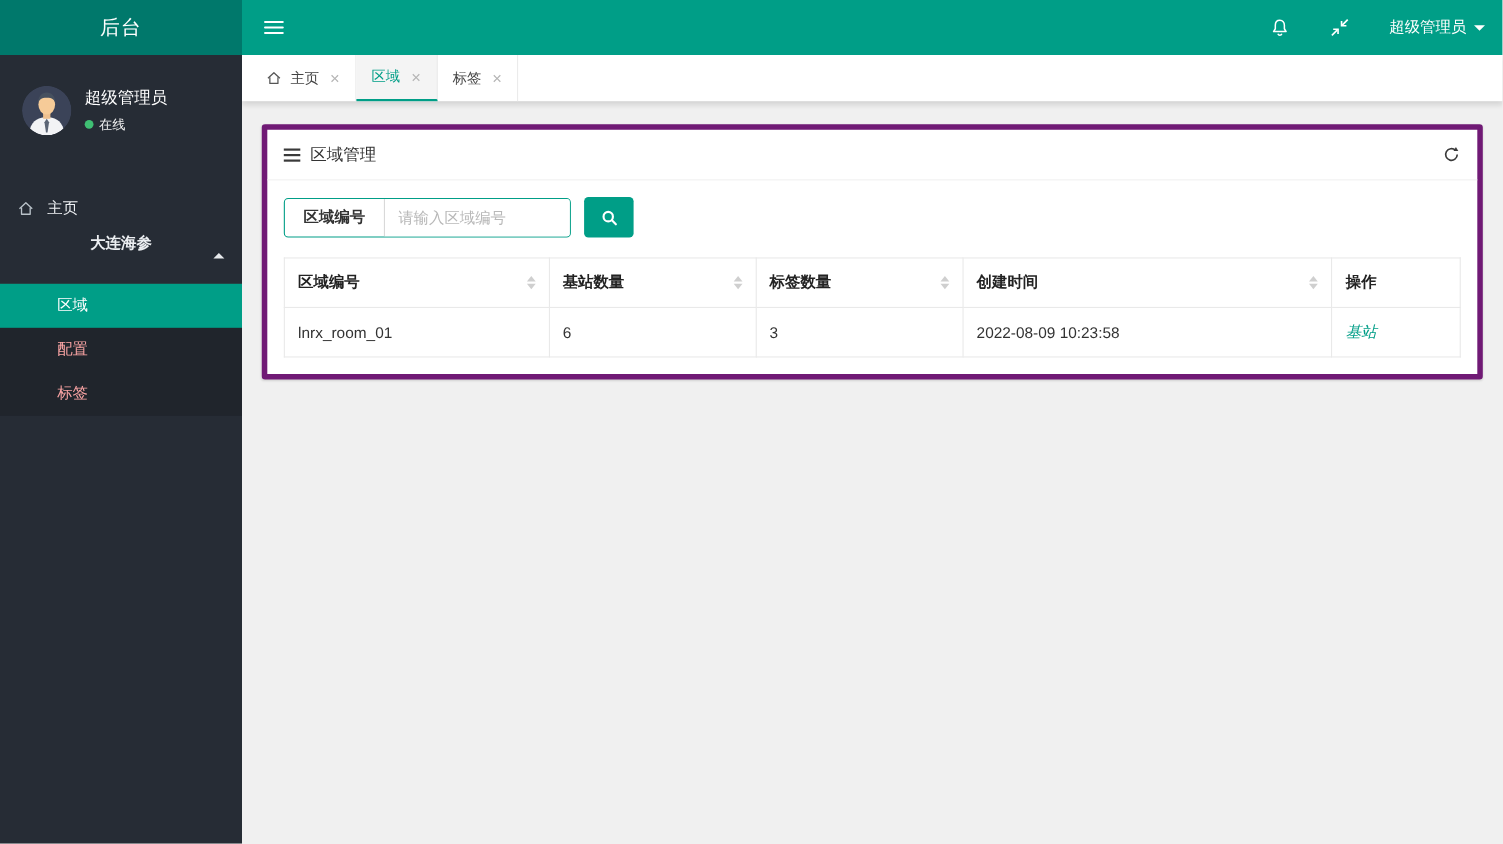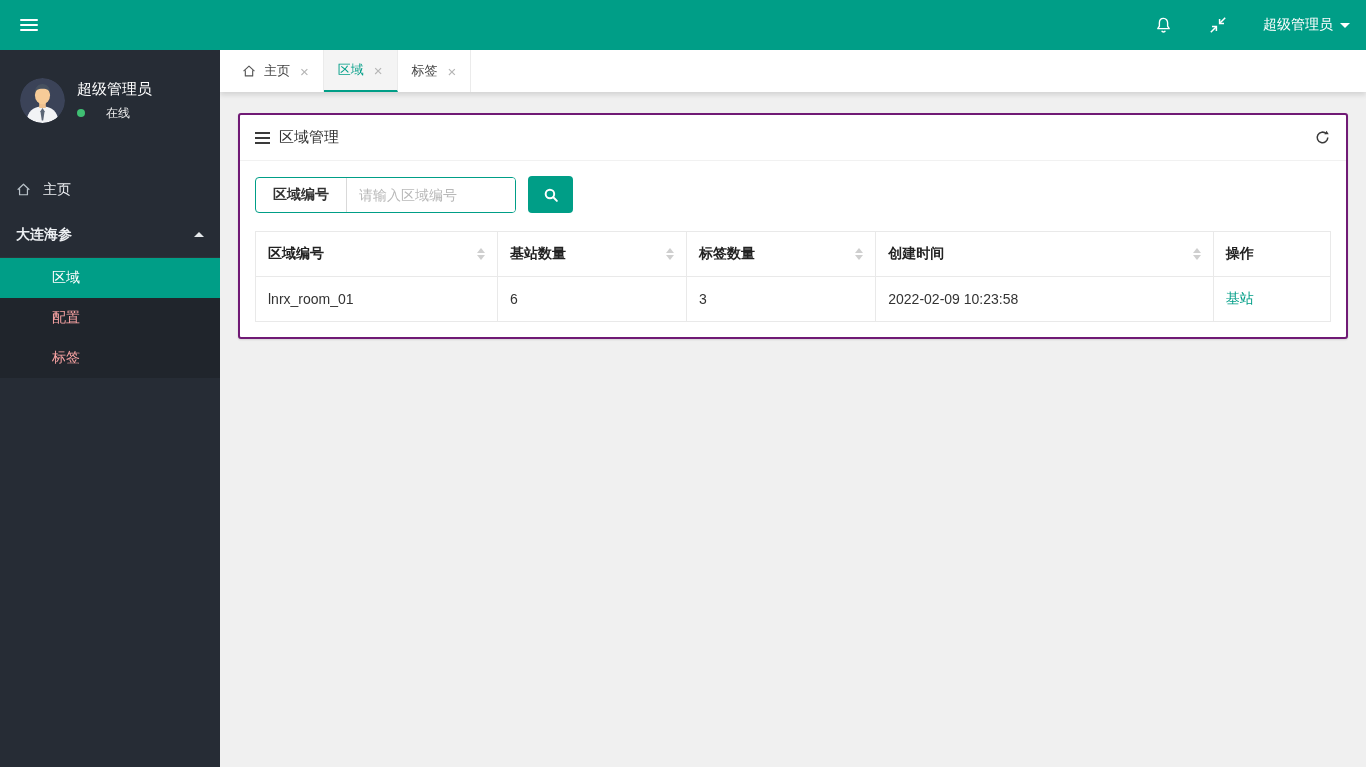--- a/index.html
+++ b/index.html
@@ -18,44 +18,44 @@
   .nav-icon { display: flex; align-items: center; cursor: pointer; }
   .user-menu { display: flex; align-items: center; gap: 7px; font-size: 14px; cursor: pointer; }
   .caret-down { width: 0; height: 0; border-left: 5px solid transparent; border-right: 5px solid transparent; border-top: 5px solid currentColor; }
   .caret-up { width: 0; height: 0; border-left: 5px solid transparent; border-right: 5px solid transparent; border-bottom: 5px solid currentColor; }
 
   
   .sidebar { position: absolute; top: 50px; left: 0; bottom: 0; width: 220px; background: #262c35; z-index: 20; }
   .user-panel { display: flex; align-items: center; gap: 12px; padding: 28px 15px 30px 20px; }
   .avatar { width: 45px; height: 45px; border-radius: 50%; overflow: hidden; flex: 0 0 45px; }
   .user-name { font-size: 15px; color: #fff; margin-bottom: 6px; }
-  .user-status { font-size: 12px; color: #f2f2f2; display: flex; align-items: center; gap: 21px; }
+  .user-status { font-size: 12px; color: #f2f2f2; display: flex; align-items: center; gap: 5px; }
   .dot { width: 8px; height: 8px; border-radius: 50%; background: #3fbf73; }
   .menu { margin-top: 14px; }
   .menu-item { height: 45px; display: flex; align-items: center; padding: 0 16px; font-size: 14px; color: #eceff2; cursor: pointer; }
   .menu-item .mi-icon { width: 27px; display: flex; align-items: center; color: #b9c2c9; }
   .menu-item .mi-caret { margin-left: auto; color: #aeb6bd; }
-  .menu-item.project { font-weight: bold; }
+  .menu-item.project { font-weight: bold; flex-direction: column; }
   .menu-item.project .mi-caret { color: #e6e9ec; }
   .submenu { background: #20252c; border-top: 1px solid rgba(255,255,255,0.07); }
   .submenu-item { height: 40px; display: flex; align-items: center; padding-left: 52px; font-size: 14px; color: #fca5a5; cursor: pointer; }
   .submenu-item.active { background: #009e87; color: #fff; }
 
   
   .main { position: absolute; top: 50px; left: 220px; right: 0; bottom: 0; background: #f0f0f0; }
   .tabbar { height: 42px; background: #fff; display: flex; padding-left: 8px; position: relative; z-index: 5;
             box-shadow: 0 3px 5px rgba(0,0,0,0.12); }
   .tab { display: flex; align-items: center; gap: 8px; padding: 0 14px; font-size: 13px; color: #434343;
          border-right: 1px solid #ebebeb; cursor: pointer; }
   .tab .t-icon { display: flex; color: #555; }
   .tab .close { color: #b5b5b5; font-size: 15px; line-height: 1; margin-left: 2px; cursor: pointer; }
   .tab.active { background: #f4f4f4; color: #009e87; border-bottom: 2px solid #009e87; }
 
   .content { padding: 21px 18px; }
-  .panel { background: #fff; border: 2px solid #701a75; border-radius: 3px; box-shadow: 0 1px 2px rgba(0,0,0,0.12); }
+  .panel { background: #fff; border: 5px solid #701a75; border-radius: 3px; box-shadow: 0 1px 2px rgba(0,0,0,0.12); }
   .panel-header { display: flex; align-items: center; padding: 13px 15px; border-bottom: 1px solid #f1f1f1; }
   .bars { display: flex; flex-direction: column; gap: 3px; }
   .bars span { width: 15px; height: 2px; background: #3a3a3a; }
   .ph-title { font-size: 15px; color: #333; margin-left: 9px; }
   .refresh-btn { margin-left: auto; display: flex; cursor: pointer; }
   .panel-body { padding: 15px; }
 
   .search-row { display: flex; align-items: center; margin-bottom: 18px; }
   .search-group { display: flex; align-items: stretch; height: 36px; border: 1.5px solid #009e87; border-radius: 4px; overflow: hidden; background: #fff; }
   .search-label { display: flex; align-items: center; padding: 0 17px; font-size: 14px; font-weight: bold; color: #333; border-right: 1px solid #d9d9d9; }
@@ -66,30 +66,31 @@
                 display: flex; align-items: center; justify-content: center; cursor: pointer; }
 
   table.grid { width: 100%; border-collapse: collapse; font-size: 14px; color: #333; }
   .grid th, .grid td { border: 1px solid #e9e9e9; height: 45px; padding: 0 12px; text-align: left; }
   .grid th { font-weight: bold; color: #222; }
   .th-inner { display: flex; align-items: center; }
   .sort { display: inline-flex; flex-direction: column; gap: 2px; margin-left: auto; padding-left: 8px; }
   .sort i { display: block; width: 0; height: 0; border-left: 4px solid transparent; border-right: 4px solid transparent; }
   .sort .up { border-bottom: 5px solid #cfcfcf; }
   .sort .down { border-top: 5px solid #cfcfcf; }
-  .link { color: #009e87; text-decoration: none; cursor: pointer; }
+  .link { color: #009e87; text-decoration: none; cursor: pointer; font-style: italic; }
 
   col.c1 { width: 22.5%; } col.c2 { width: 17.6%; } col.c3 { width: 17.6%; } col.c4 { width: 31.4%; }
 </style>
 </head>
 <body>
 
 <div class="app">
 
   <div class="header">
+    <div class="logo">后台</div>
     <div class="navbar">
       <div class="toggle-btn">
         <span></span>
           <span></span>
           <span></span>
       </div>
       <div class="nav-right">
         <div class="nav-icon">
           <svg width="19" height="19" viewBox="0 0 18 18" fill="none" stroke="#ffffff" stroke-width="1.3" stroke-linejoin="round">
             <path d="M9 2.3 C6.5 2.3 5.1 4.2 5.1 6.6 V9.6 L3.6 12 H14.4 L12.9 9.6 V6.6 C12.9 4.2 11.5 2.3 9 2.3 Z"></path>
@@ -275,21 +276,21 @@
                       <span>操作</span>
                     </span>
                 </th>
               </tr>
             </thead>
             <tbody>
               <tr>
                 <td>lnrx_room_01</td>
                 <td>6</td>
                 <td>3</td>
-                <td>2022-02-09 10:23:58</td>
+                <td>2022-08-09 10:23:58</td>
                 <td><a class="link">基站</a></td>
               </tr>
             </tbody>
           </table>
         </div>
       </div>
     </div>
   </div>
 </div>
 

